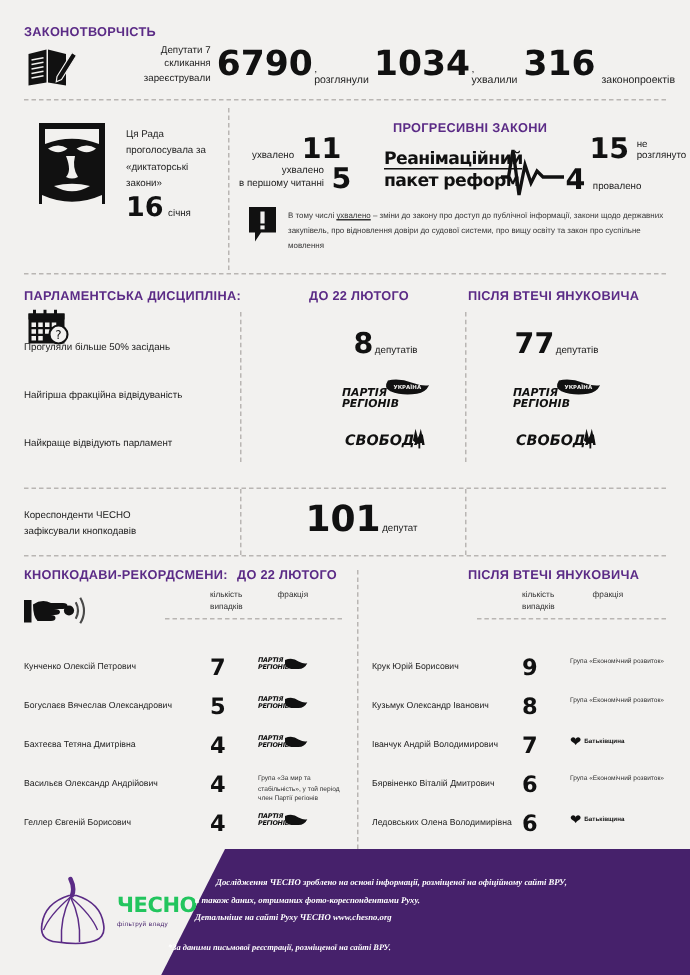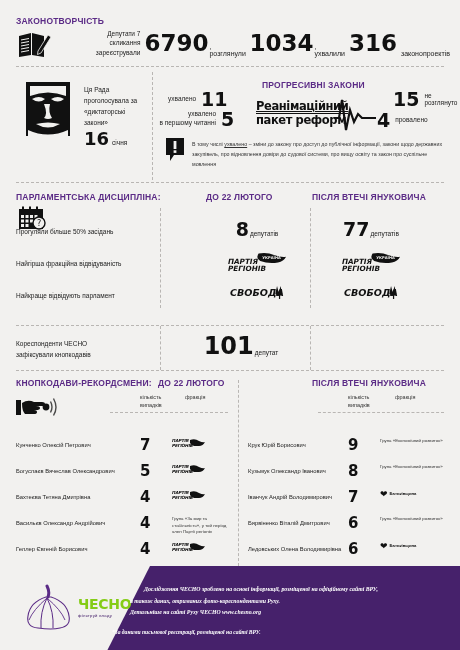--- a/index.html
+++ b/index.html
@@ -55,40 +55,40 @@
 
   #face { position: absolute; left: 22px; top: 12px; width: 52px; height: 58px; }
   #yanu-txt { position: absolute; left: 84px; top: 16px; width: 62px; font-size: 6.5px; line-height: 1.7; color: #222;}
   #yanu-date { position: absolute; left: 84px; top: 62px; display: flex; align-items: flex-end; }
   #yanu-date .n { font-size: 18px; }
   #yanu-date .u { font-size: 6.5px; margin-left: 3px; padding-bottom: 2px; }
 
   #prog-title { position: absolute; left: 262px; top: 12px; }
 
   #rpr-block { position: absolute; left: 168px; top: 22px; width: 290px; height: 48px; }
-  .stat-l { position: absolute; display: flex; align-items: center; }
+  .stat-l { position: absolute; display: flex; align-items: flex-end; }
   .stat-l .lbl { font-size: 6.5px; color: #222; text-align: right; padding-bottom: 2px; }
   .stat-l .n { font-size: 19px; margin-left: 5px; }
   #st-a { left: 0px; top: 0px; }
   #st-b { left: -18px; top: 20px; }
   #st-b .lbl { width: 66px; line-height: 1.3; }
   #st-c { left: 209px; top: 0px; }
   #st-c .n { margin-left: 16px; }
   #st-c .lbl { margin-left: 5px; text-align: left; }
   #st-d { left: 209px; top: 21px; }
   #st-d .n { margin-left: 0; }
   #st-d .lbl { margin-left: 5px; text-align: left; }
 
   #rpr-logo { position: absolute; left: 88px; top: 6px; width: 115px; height: 40px; }
   #rpr-logo .l1, #rpr-logo .l2 {
     font-weight: bold; font-size: 11.5px; color: #111;
     letter-spacing: -0.4px; line-height: 1.05;
     font-family: "DejaVu Sans", sans-serif;
   }
-  #rpr-logo .l1 { border-bottom: 1.5px solid #111; display:inline-block; padding-bottom:1px;text-decoration:underline;}
+  #rpr-logo .l1 { border-bottom: 1.5px solid #111; display:inline-block; padding-bottom:1px;}
   #rpr-logo .pulse { position: absolute; left: 78px; top: 0px; }
 
   #note { position: absolute; left: 192px; top: 72px; width: 258px; }
   #note-icon { position: absolute; left: 166px; top: 70px; width: 18px; height: 24px; }
   #note p { font-size: 5.3px; line-height: 1.85; color: #333; }
   #note .u { text-decoration: underline; }
 
   #dash2 { position: absolute; left: 16px; top: 182px; width: 428px; }
 
   
@@ -161,21 +161,21 @@
   
   #footer { position: absolute; left: 0; top: 566px; width: 460px; height: 84px;
             background: #46216b; overflow: hidden; }
   #foot-white {
     position: absolute; left: -2px; top: 0; width: 152px; height: 84px;
     background: #f2f1ef;
     clip-path: polygon(0 0, 100% 0, 72% 100%, 0 100%);
   }
   #logo-wrap { position: absolute; left: 20px; top: 18px; width: 110px; height: 48px; }
   #logo-text { position: absolute; left: 58px; top: 12px; }
-  #logo-text .big { font-size: 14px; font-weight: bold; color: #84cc16;
+  #logo-text .big { font-size: 14px; font-weight: bold; color: #22c55e;
                     font-family: "DejaVu Sans", sans-serif; letter-spacing: -0.3px;}
   #logo-text .small { font-size: 4.2px; color: #46216b; letter-spacing: 0.3px; margin-top: 1px; }
   #foot-txt { position: absolute; left: 130px; top: 18px; width: 310px; }
   #foot-txt p { color: #fff; font-size: 5.8px; font-style: italic; line-height: 2.0;
                 font-family: "Liberation Serif", serif; font-weight: bold; }
   #foot-txt .ind { text-indent: 14px; }
   #foot-note { position: absolute; left: 112px; top: 63px; width: 330px; }
   #foot-note p { color: #fff; font-size: 5.6px; font-style: italic;
                  font-family: "Liberation Serif", serif; font-weight: bold; }
 </style>

